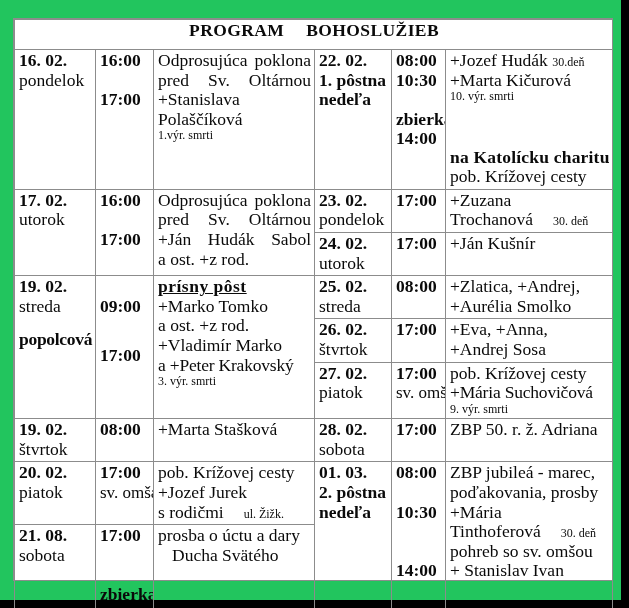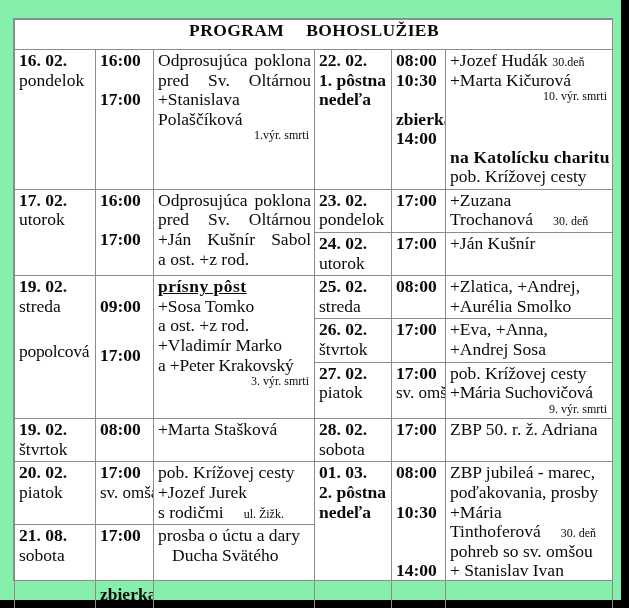--- a/index.html
+++ b/index.html
@@ -13,21 +13,21 @@
     overflow: hidden;
     font-family: "Liberation Serif", "DejaVu Serif", serif;
   }
 
   
   #frame {
     position: absolute;
     left: 0; top: 0;
     width: 621px;
     height: 600px;
-    background: #86efac;
+    background: #22c55e;
   }
 
   
   #table-wrap {
     position: absolute;
     left: 13px;
     top: 18px;
     width: 600px;
     height: 563px;
     box-sizing: border-box;
@@ -76,23 +76,23 @@
     font-weight: bold;
     display: block;
     white-space: nowrap;
   }
   .dayname {
     display: block;
     white-space: nowrap;
   }
   .dayextra {
     display: block;
-    font-weight: normal;
-    white-space: nowrap;
-    margin-top: 26px;
+    font-weight: bold;
+    white-space: nowrap;
+    margin-top: 14px;
     letter-spacing: -0.3px;
   }
   .time {
     font-weight: bold;
     display: block;
     white-space: nowrap;
   }
   .time-sub {
     display: block;
     font-size: 17px;
@@ -115,21 +115,21 @@
     font-weight: bold;
     text-decoration: underline;
     letter-spacing: 0.5px;
   }
   .small-note {
     font-size: 12px;
     white-space: nowrap;
   }
   .note-right {
     display: block;
-    text-align: right;
+    text-align: left;
     font-size: 12px;
     padding-right: 2px;
   }
   .note-inline-gap { display: inline-block; width: 20px; }
   .bold-charity {
     display: block;
     font-weight: bold;
     letter-spacing: 0.2px;
     white-space: nowrap;
     margin-top: 44px;
@@ -204,21 +204,21 @@
             <span class="dayname">utorok</span>
           </td>
           <td rowspan="2">
             <span class="time">16:00</span>
             <span class="spacer-line"></span>
             <span class="time">17:00</span>
           </td>
           <td rowspan="2">
             <span class="ln-just">Odprosujúca poklona</span>
             <span class="ln-just">pred  Sv. Oltárnou</span>
-            <span class="ln-just">+Ján  Kušnír Sabol</span>
+            <span class="ln-just">+Ján  Hudák Sabol</span>
             <span class="ln">a  ost. +z rod.</span>
           </td>
 
           <td>
             <span class="daynum">23. 02.</span>
             <span class="dayname">pondelok</span>
           </td>
           <td>
             <span class="time">17:00</span>
           </td>
@@ -249,21 +249,21 @@
           </td>
           <td rowspan="3">
             <span class="spacer-line"></span>
             <span class="time">09:00</span>
             <span class="spacer-line"></span>
             <span class="spacer-half"></span>
             <span class="time">17:00</span>
           </td>
           <td rowspan="3">
             <span class="underline-bold">prísny  pôst</span>
-            <span class="ln">+Sosa   Tomko</span>
+            <span class="ln">+Marko   Tomko</span>
             <span class="ln">a  ost. +z rod.</span>
             <span class="ln">+Vladimír  Marko</span>
             <span class="ln tight">a +Peter Krakovský</span>
             <span class="note-right">3. výr. smrti</span>
           </td>
 
           <td>
             <span class="daynum">25. 02.</span>
             <span class="dayname">streda</span>
           </td>

